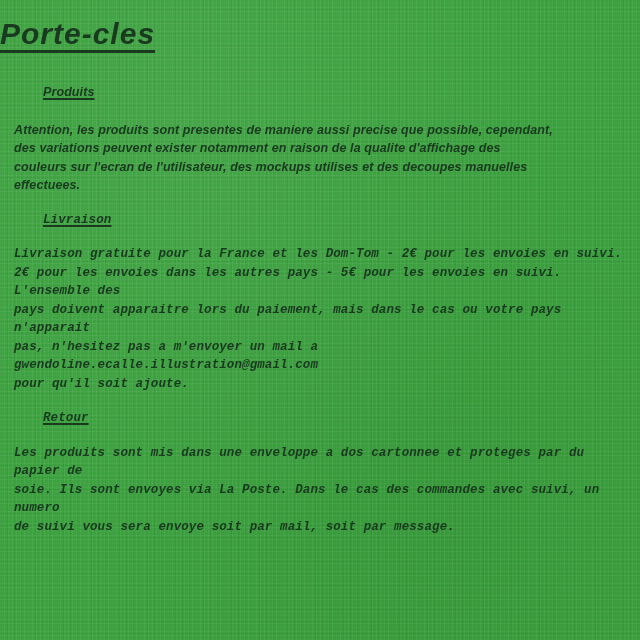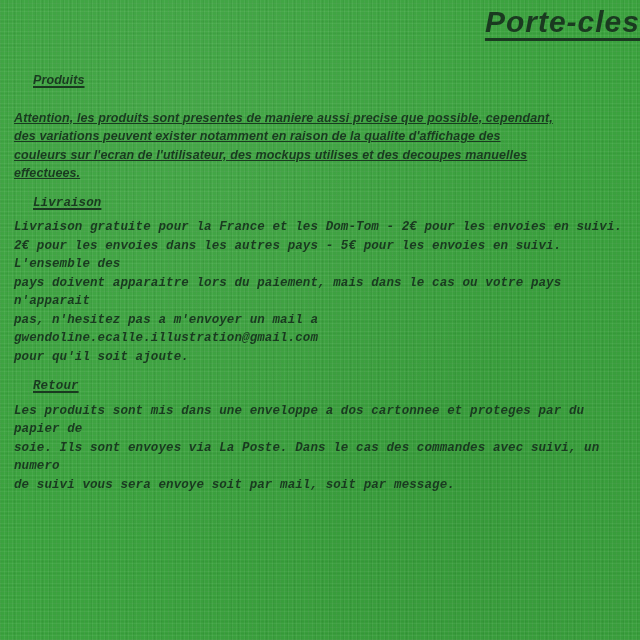--- a/index.html
+++ b/index.html
@@ -15,50 +15,50 @@
       repeating-linear-gradient(90deg, rgba(8,70,10,.07) 0 1px, rgba(0,0,0,0) 1px 7px),
       repeating-linear-gradient(0deg, rgba(8,70,10,.06) 0 1px, rgba(0,0,0,0) 1px 6px),
       radial-gradient(ellipse at 28% 18%, rgba(255,255,255,.05), rgba(0,0,0,0) 60%),
       radial-gradient(ellipse at 72% 82%, rgba(0,45,0,.07), rgba(0,0,0,0) 60%);
     color:#1a3a20;
     font-family:"Liberation Sans", sans-serif;
     font-weight:700;
     font-style:italic;
   }
   .page-title{
-    text-align:right;
+    text-align:left;
     font-size:30px;
     line-height:36px;
-    margin:4px 0 0 0;
+    margin:16px 0 0 0;
     letter-spacing:1px;
     text-decoration:underline;
     text-decoration-thickness:2.5px;
     text-underline-offset:6px;
   }
   .content{
     padding:0 14px;
     margin-top:31px;
     font-size:12.5px;
     line-height:18.5px;
     letter-spacing:.1px;
   }
   .section-heading{
     font-size:12.5px;
     line-height:18.5px;
-    margin:6px;
+    margin:16px;
     text-decoration:underline;
     text-decoration-thickness:1.5px;
     text-underline-offset:2px;
     padding-left:13px;
   }
   .para{
     margin:0;
     white-space:pre-line;
   }
-  .para.gap-top{margin-top:19px;text-decoration:underline;}
+  .para.gap-top{margin-top:19px;}
   section + section{margin-top:11px;font-family:Liberation Mono, monospace;}
 </style>
 </head>
 <body>
 
 <div class="canvas">
   <h1 class="page-title">Porte-cles</h1>
 
   <div class="content">
 

